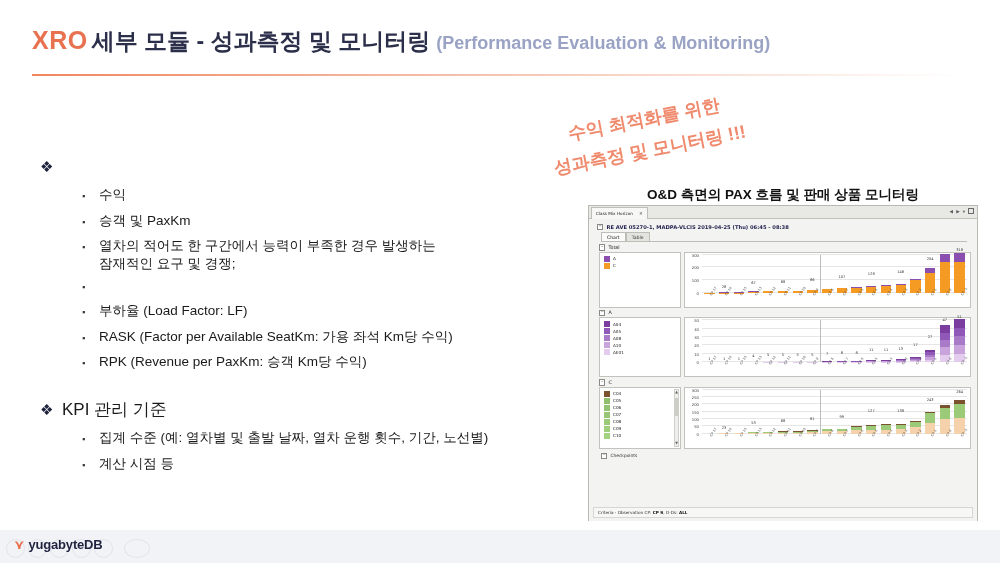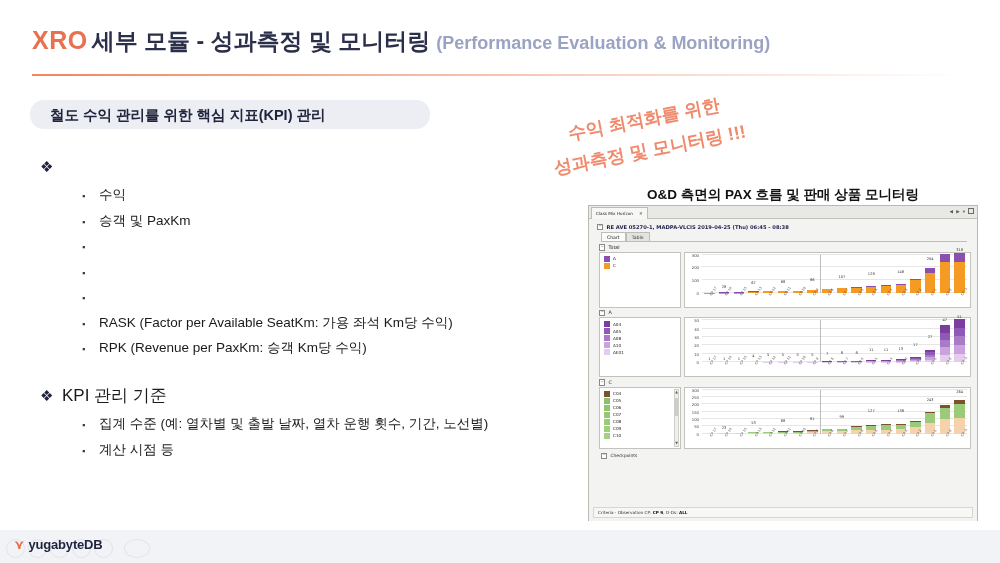--- a/index.html
+++ b/index.html
@@ -123,23 +123,20 @@
 </head>
 <body>
 
 <div class="slide">
 
   <div class="hdr">
     <span class="hdr-xro">XRO</span><span class="hdr-ko">세부 모듈 - 성과측정 및 모니터링</span><span class="hdr-en">(Performance Evaluation &amp; Monitoring)</span>
   </div>
   <div class="hdr-rule"></div>
 
-  <div class="subband">
-    <span>철도 수익 관리를 위한 핵심 지표(KPI) 관리</span>
-  </div>
 
   <div class="callout">
     <div>수익 최적화를 위한</div>
     <div>성과측정 및 모니터링 !!!</div>
   </div>
 
   <div class="body">
 
     <div class="lvl1">
       <span class="mk">❖</span>
@@ -148,26 +145,29 @@
       <div class="lvl2">
         <span class="mk">▪</span>
         <span class="tx">수익</span>
       </div>
       <div class="lvl2">
         <span class="mk">▪</span>
         <span class="tx">승객 및 PaxKm</span>
       </div>
       <div class="lvl2">
         <span class="mk">▪</span>
+        <span class="tx">열차의 적어도 한 구간에서 능력이 부족한 경우 발생하는
+잠재적인 요구 및 경쟁;</span>
       </div>
       <div class="lvl2">
         <span class="mk">▪</span>
       </div>
       <div class="lvl2">
         <span class="mk">▪</span>
+        <span class="tx">부하율 (Load Factor: LF)</span>
       </div>
       <div class="lvl2">
         <span class="mk">▪</span>
         <span class="tx">RASK (Factor per Available SeatKm: 가용 좌석 Km당 수익)</span>
       </div>
       <div class="lvl2">
         <span class="mk">▪</span>
         <span class="tx">RPK (Revenue per PaxKm: 승객 Km당 수익)</span>
       </div>
     </div>

